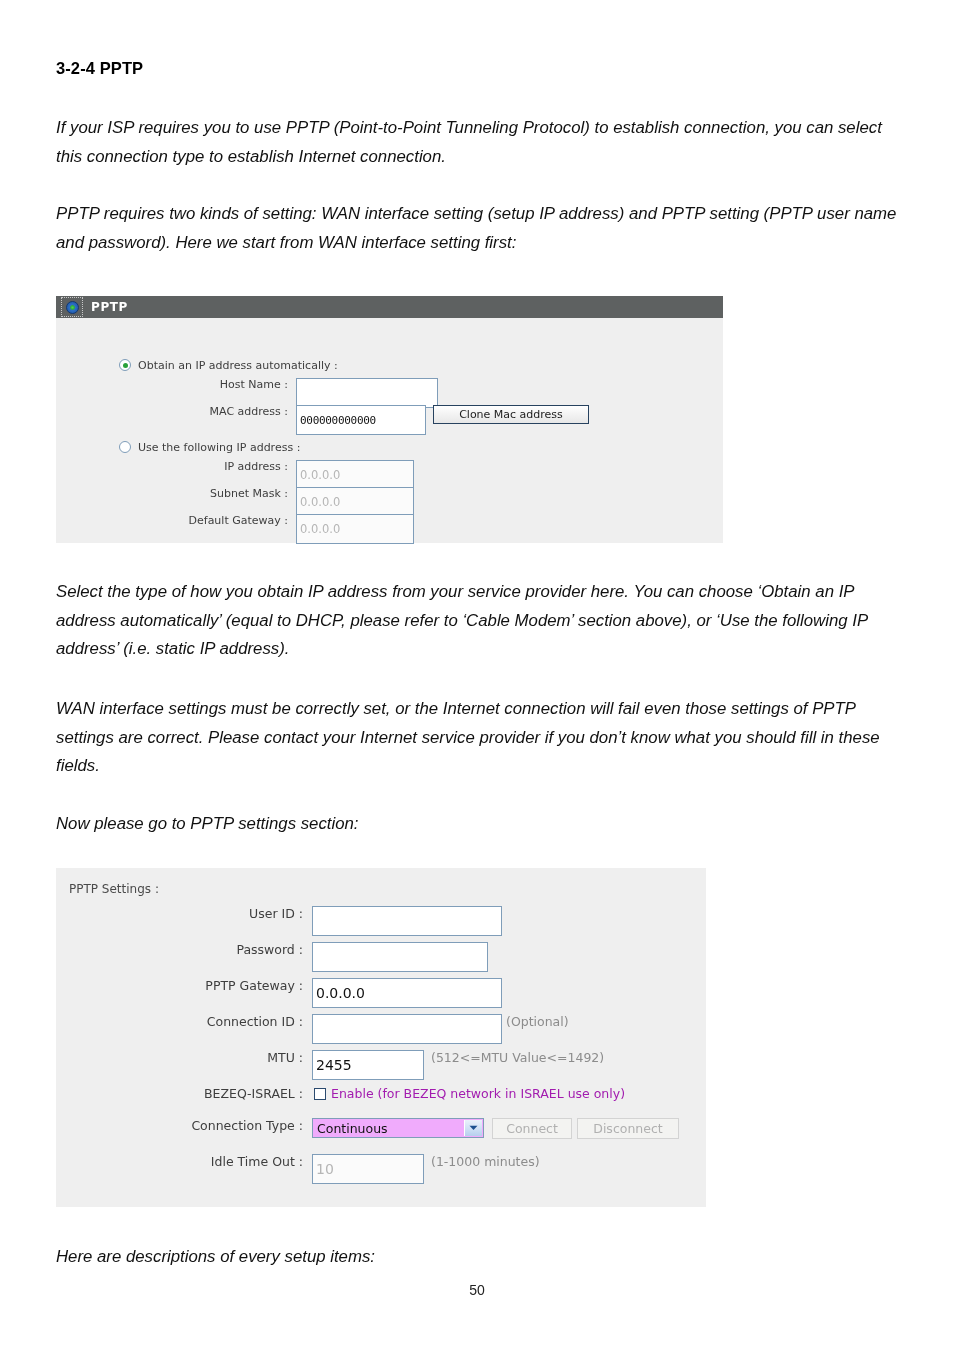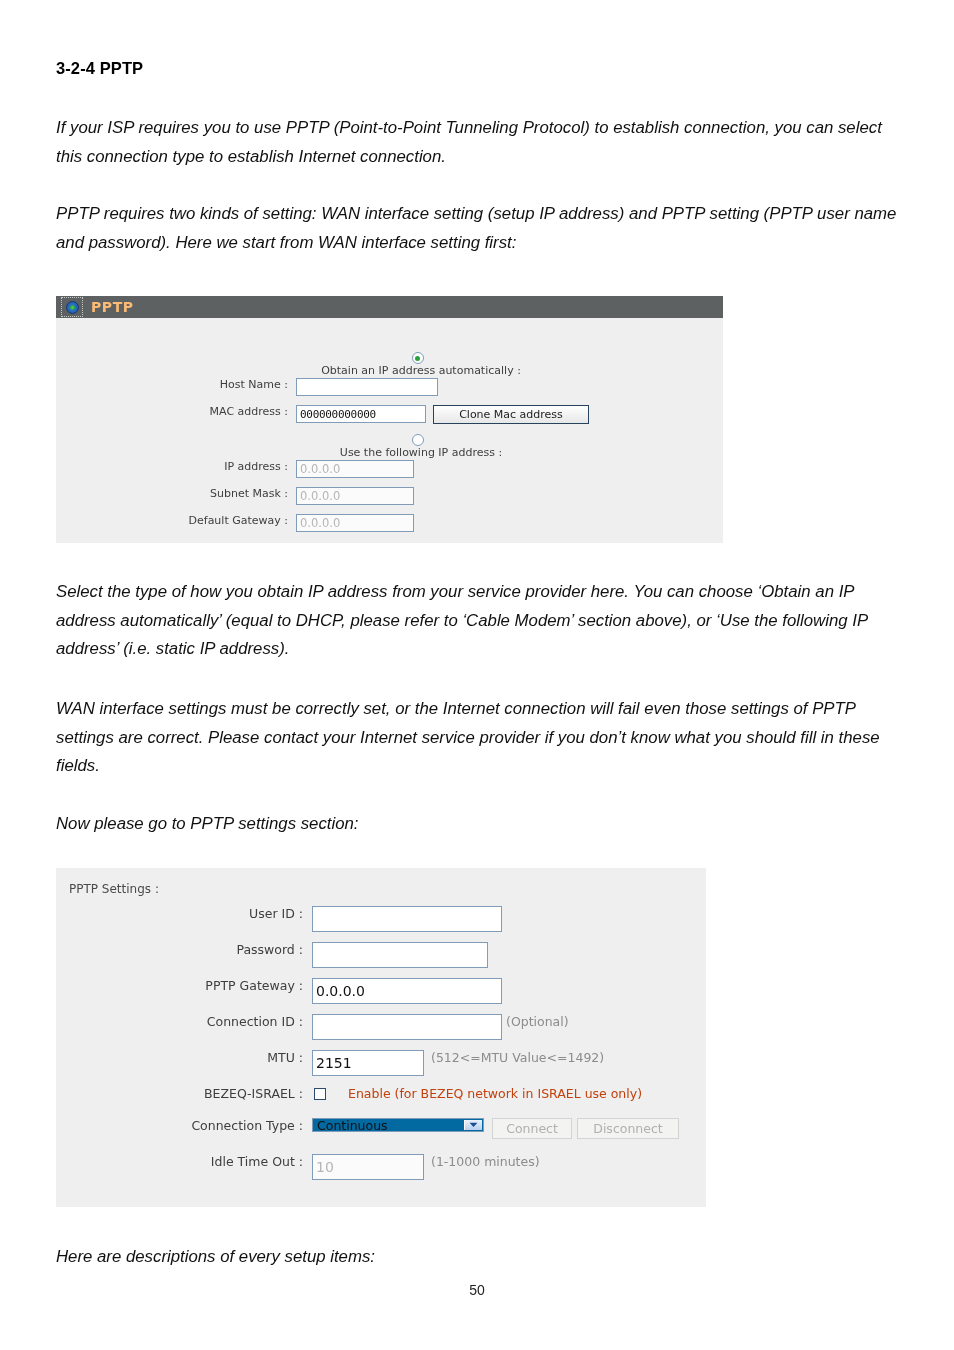--- a/index.html
+++ b/index.html
@@ -103,22 +103,22 @@
   .title-icon {
     width: 13px;
     height: 13px;
     border-radius: 50%;
     background: radial-gradient(circle at 50% 50%, #4cd253 0%, #2fa83a 28%, #2f73c9 30%, #1b4f9e 100%);
     border: 1px solid #12386f;
     box-sizing: border-box;
   }
   .title-text {
     margin-left: 8px;
-    color: #fdba74;
-    font-size: 14px;
+    color: #ffffff;
+    font-size: 12px;
     font-weight: bold;
     letter-spacing: 0.6px;
     font-family: "DejaVu Sans", sans-serif;
   }
 
   .ui-body {
     position: absolute;
     left: 0;
     top: 22px;
     width: 100%;
@@ -131,21 +131,20 @@
     display: flex;
     align-items: flex-start;
     height: 27px;
   }
 
   .radio-row {
     display: flex;
     align-items: center;
     height: 26px;
     padding-left: 63px;
-    flex-direction: column;
   }
   .radio {
     width: 12px;
     height: 12px;
     border-radius: 50%;
     border: 1px solid #7f9db9;
     background: #ffffff;
     box-sizing: border-box;
     display: inline-flex;
     align-items: center;
@@ -175,21 +174,21 @@
   }
 
   .textbox {
     border: 1px solid #7f9db9;
     background: #ffffff;
     height: 18px;
     box-sizing: border-box;
     font-family: "DejaVu Sans", sans-serif;
     font-size: 11.5px;
     color: #111;
-    padding: 8px 3px;
+    padding: 14px 3px;
     display: flex;
     align-items: center;
     overflow: hidden;
     white-space: nowrap;
   }
   .textbox.disabled {
     background: #fbfbfb;
     color: #b6b6b6;
   }
 
@@ -223,30 +222,30 @@
   .checkbox {
     width: 12px;
     height: 12px;
     border: 1px solid #2b4a6e;
     background: #ffffff;
     box-sizing: border-box;
     flex: none;
   }
   .check-label {
     font-size: 11px;
-    color: #c2410c;
-    margin-left: 22px;
+    color: #a21caf;
+    margin-left: 5px;
     white-space: nowrap;
   }
 
   .select {
     position: relative;
     border: 1px solid #7f9db9;
-    background: #0369a1;
-    height: 14px;
+    background: #f0abfc;
+    height: 20px;
     box-sizing: border-box;
     font-family: "DejaVu Sans", sans-serif;
     font-size: 12.5px;
     color: #111;
     display: flex;
     align-items: center;
     padding: 0 22px 0 4px;
     white-space: nowrap;
   }
   .select-arrow {
@@ -360,21 +359,21 @@
       </div>
 
       <div class="row" style="height:36px">
         <span class="field-label" style="width:247px; font-size:12.5px">Connection ID :</span>
         <span class="textbox" style="width:190px; height:26px; margin-left:9px; font-size:13px"></span>
         <span class="hint" style="font-size:12.5px; margin-left:4px">(Optional)</span>
       </div>
 
       <div class="row" style="height:36px">
         <span class="field-label" style="width:247px; font-size:12.5px">MTU :</span>
-        <span class="textbox" style="width:112px; height:26px; margin-left:9px; font-size:14px">2151</span>
+        <span class="textbox" style="width:112px; height:26px; margin-left:9px; font-size:14px">2455</span>
         <span class="hint" style="font-size:12.5px; margin-left:7px">(512&lt;=MTU Value&lt;=1492)</span>
       </div>
 
       <div class="row" style="height:32px">
         <span class="field-label" style="width:247px; font-size:12.5px">BEZEQ-ISRAEL :</span>
         <span style="display:inline-flex; align-items:center; margin-left:11px">
           <span class="checkbox"></span>
           <span class="check-label" style="font-size:12.5px">Enable (for BEZEQ network in ISRAEL use only)</span>
         </span>
       </div>

